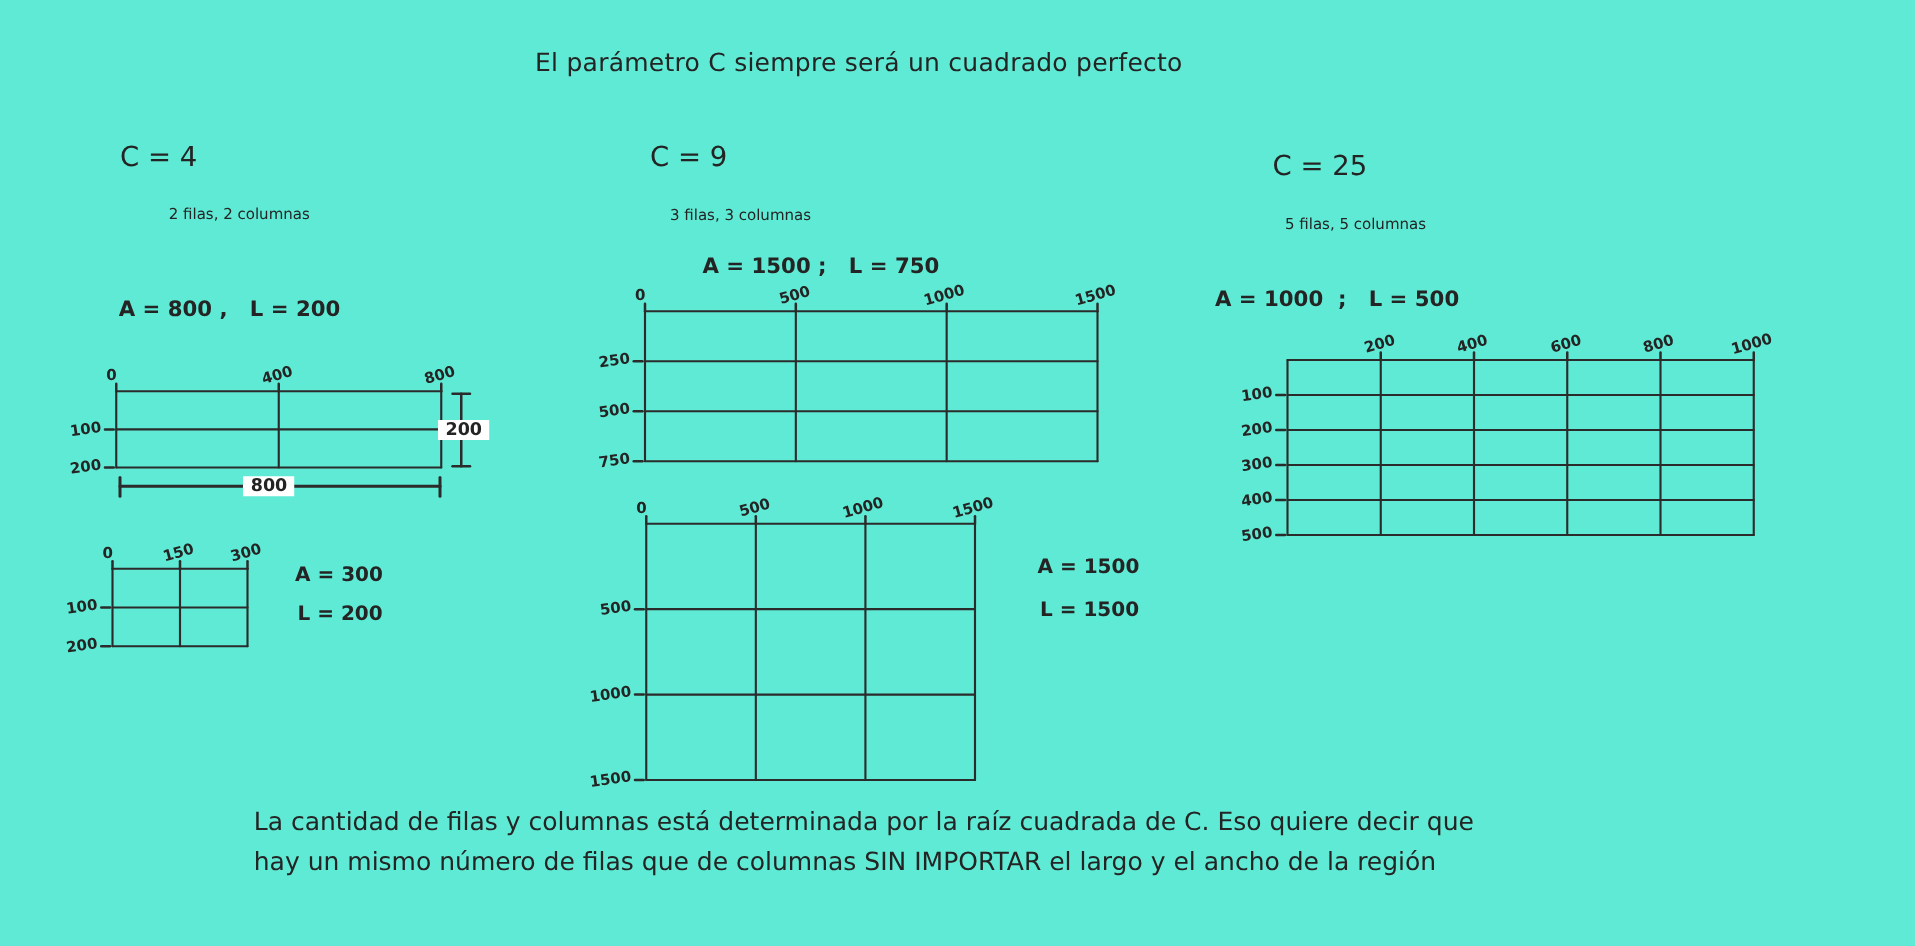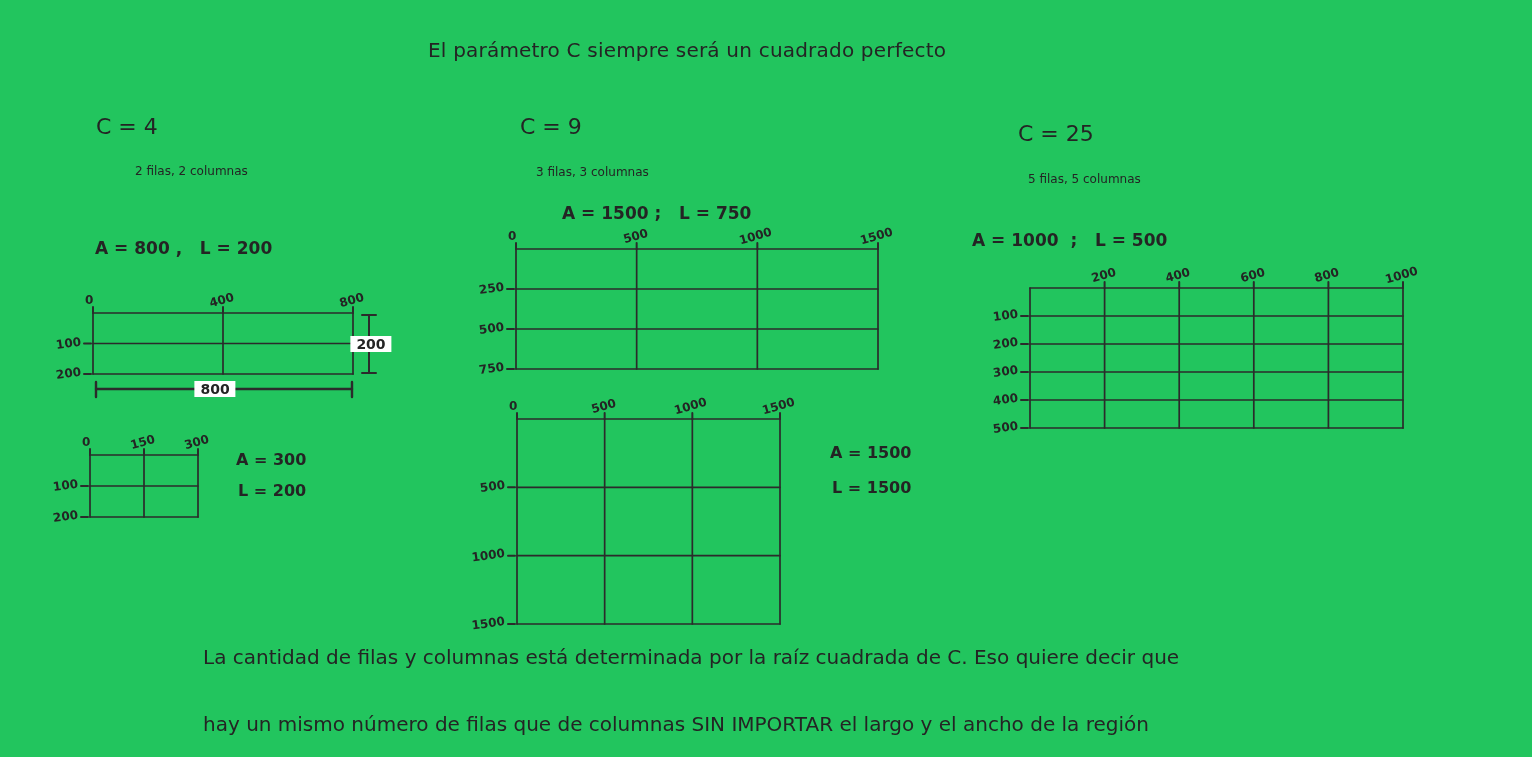--- a/index.html
+++ b/index.html
@@ -3,21 +3,21 @@
 <meta charset="utf-8">
 <style>
   html, body {
     margin: 0; padding: 0;
     background: #ffffff;
     width: 1532px; height: 757px;
     overflow: hidden;
     font-family: "DejaVu Sans", sans-serif;
     color: #222222;
   }
-  .canvas { position: relative; width: 1532px; height: 757px; background: #22c55e; }
+  .canvas { position: relative; width: 1532px; height: 757px; background: #5eead4; }
 
   .hand { position: absolute; white-space: pre; color: #242424; }
   .title-text { font-size: 20px; letter-spacing: 0.2px; }
   .c-label { font-size: 22px; font-weight: 500; }
   .grid-caption { font-size: 12px; }
   .dims-label { font-size: 17px; font-weight: 700; }
   .side-label { font-size: 16px; font-weight: 700; }
   .footer-line { font-size: 20px; }
 
   .grid-block { position: absolute; }
@@ -190,15 +190,15 @@
       <div class="tick tick-top" style="left: 298.4px;">800</div>
       <div class="tick tick-top" style="left: 373px;">1000</div>
       <div class="tick tick-left" style="top: 28px;">100</div>
       <div class="tick tick-left" style="top: 56px;">200</div>
       <div class="tick tick-left" style="top: 84px;">300</div>
       <div class="tick tick-left" style="top: 112px;">400</div>
       <div class="tick tick-left" style="top: 140px;">500</div>
     </div>
 
   <div class="hand footer-line" style="left:203px; top:645px;">La cantidad de filas y columnas está determinada por la raíz cuadrada de C. Eso quiere decir que</div>
-  <div class="hand footer-line" style="left:203px; top:712px;">hay un mismo número de filas que de columnas SIN IMPORTAR el largo y el ancho de la región</div>
+  <div class="hand footer-line" style="left:203px; top:677px;">hay un mismo número de filas que de columnas SIN IMPORTAR el largo y el ancho de la región</div>
 
 </div>
 
 </body></html>

